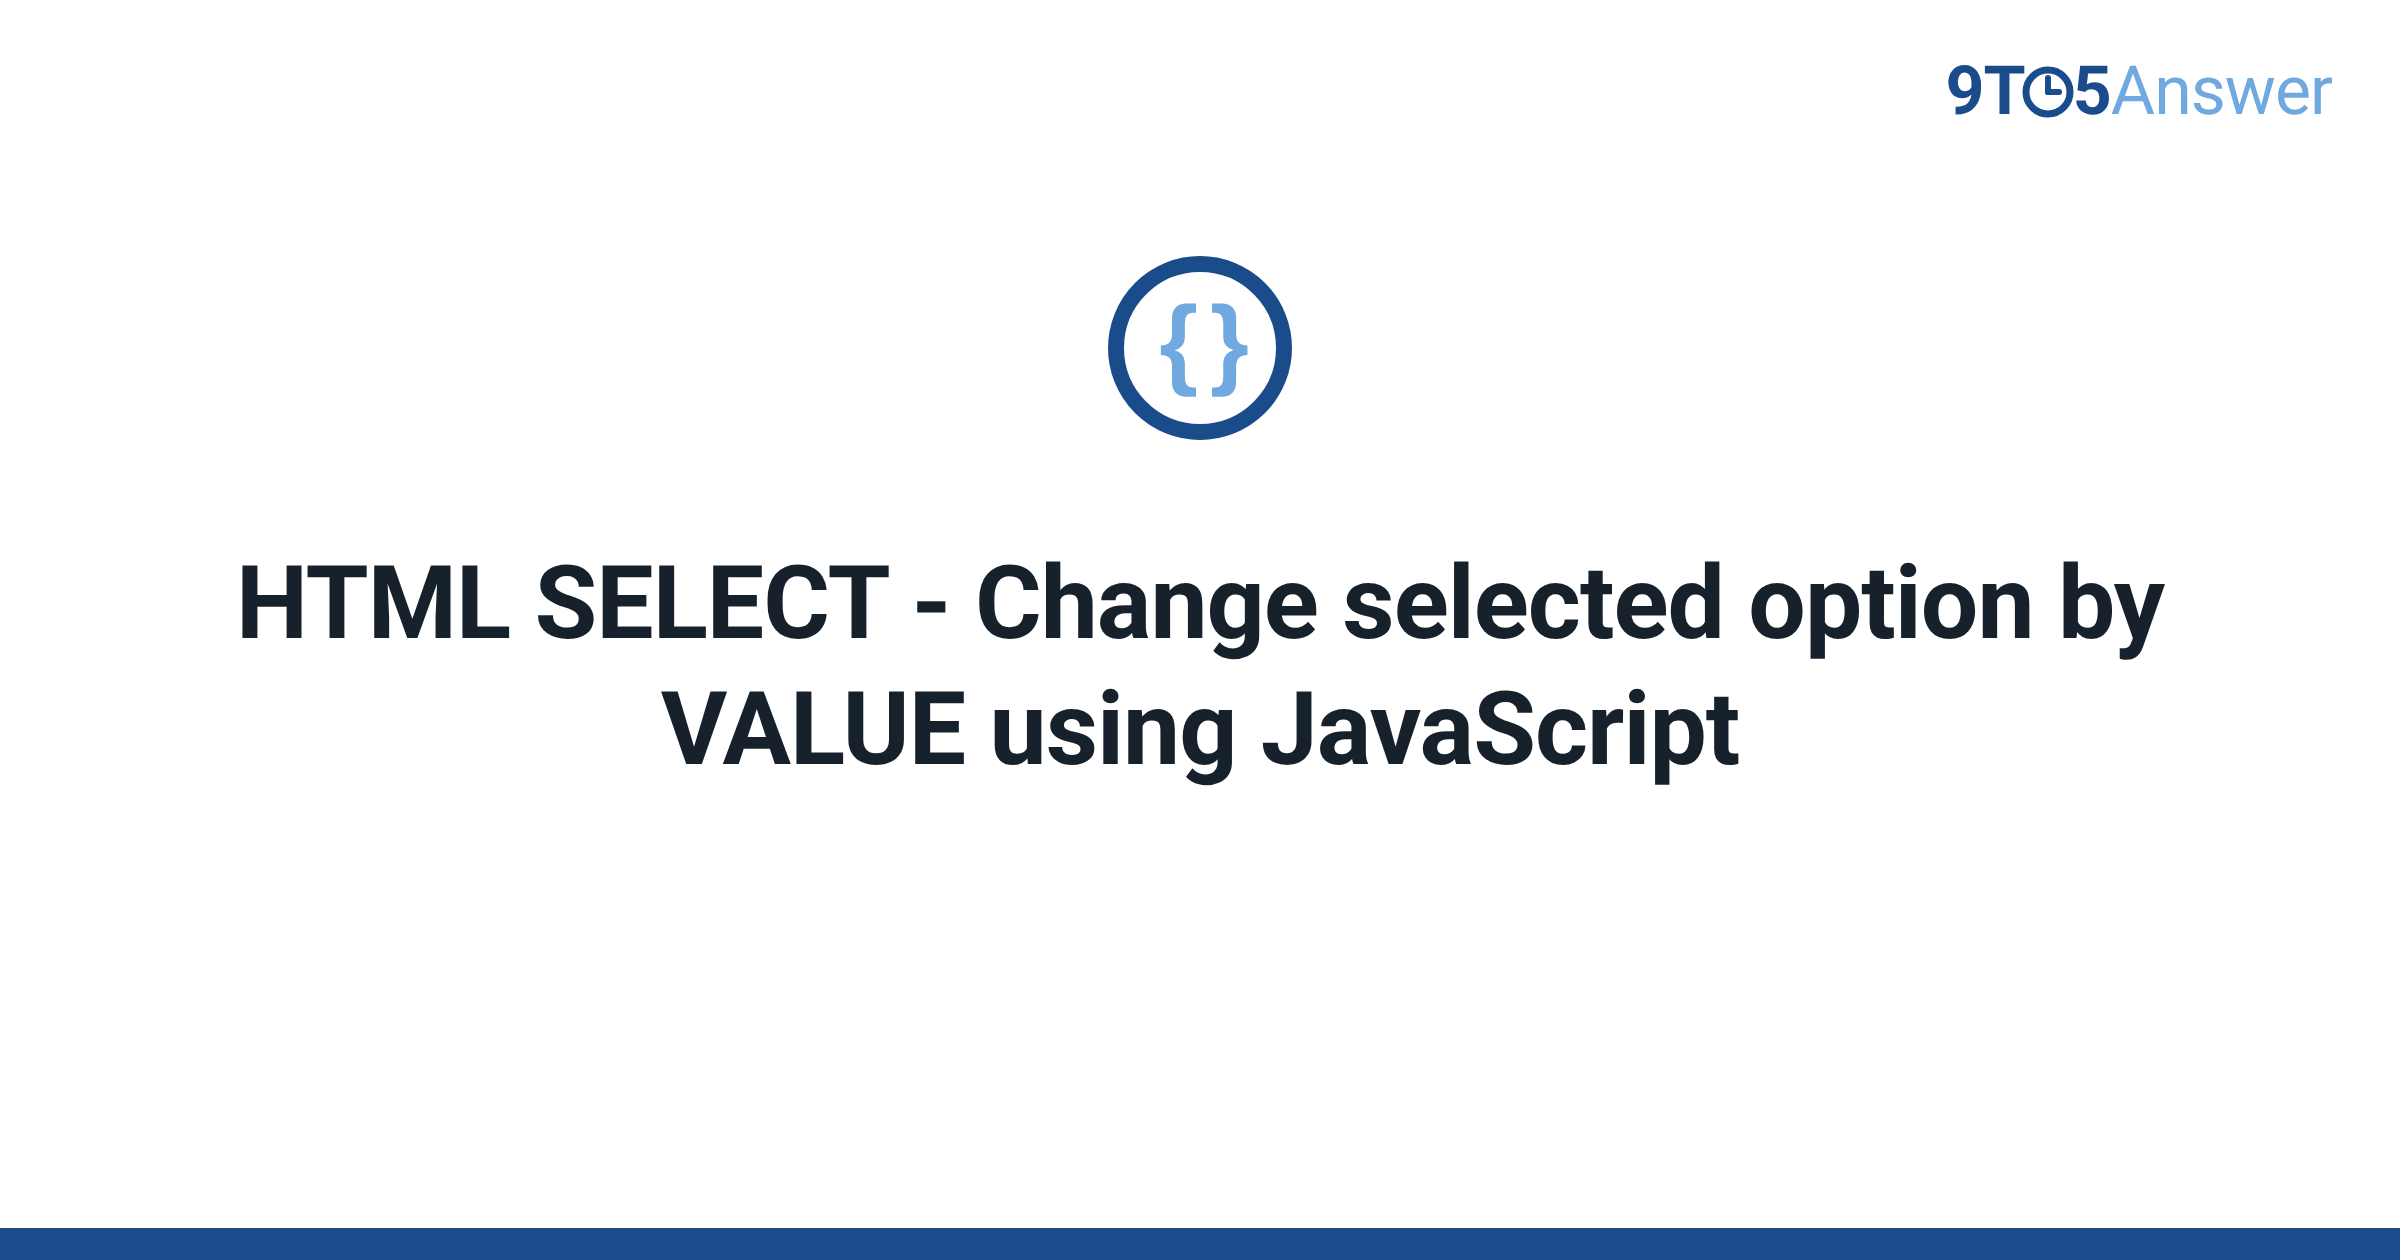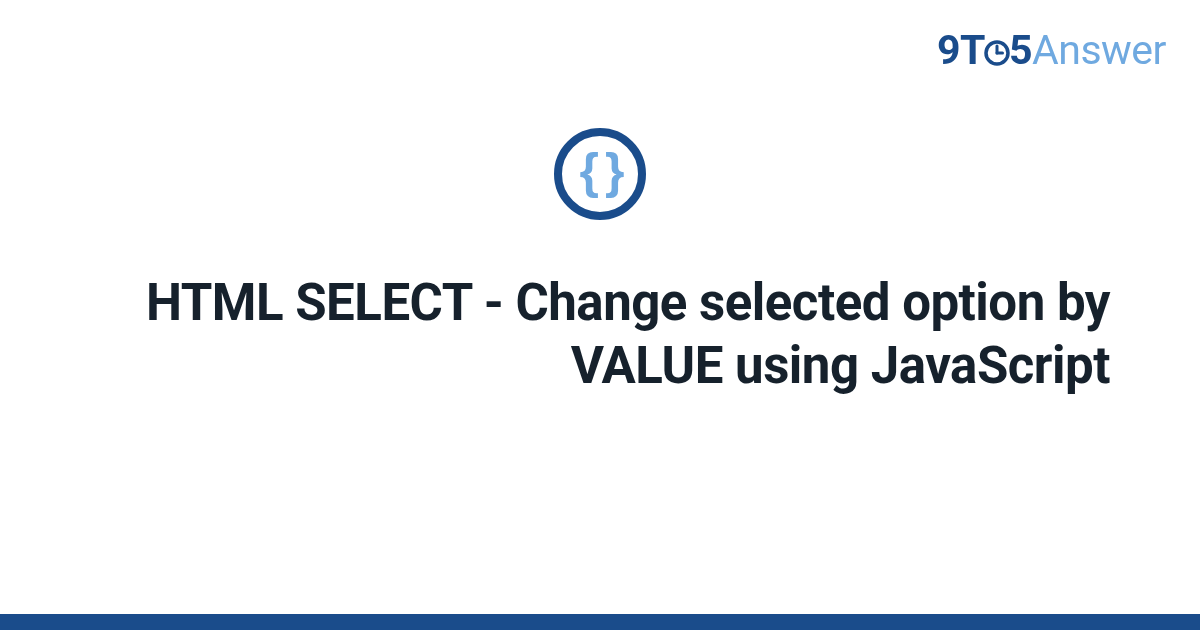--- a/index.html
+++ b/index.html
@@ -12,21 +12,21 @@
     height: 630px;
     background: #ffffff;
     font-family: -apple-system, BlinkMacSystemFont, "Segoe UI", Roboto, Helvetica, Arial, sans-serif;
     position: relative;
     overflow: hidden;
   }
   .logo {
     position: absolute;
     top: 26px;
     right: 34px;
-    font-size: 41px;
+    font-size: 34px;
     font-weight: 600;
     letter-spacing: -0.5px;
   }
   .logo .nine {
     color: #1a4c8b;
     font-weight: 700;
   }
   .logo .t {
     color: #1a4c8b;
     font-weight: 700;
@@ -70,21 +70,21 @@
     color: #6fa9e0;
     font-family: "Segoe UI", Arial, sans-serif;
     letter-spacing: -4px;
     line-height: 1;
     transform: translateY(-3px);
   }
   .title {
     font-size: 51px;
     font-weight: 700;
     color: #16212c;
-    text-align: right;
+    text-align: center;
     line-height: 1.23;
     max-width: 1020px;
     letter-spacing: -0.5px;
   }
   .footer-bar {
     position: absolute;
     bottom: 0;
     left: 0;
     right: 0;
     height: 16px;

